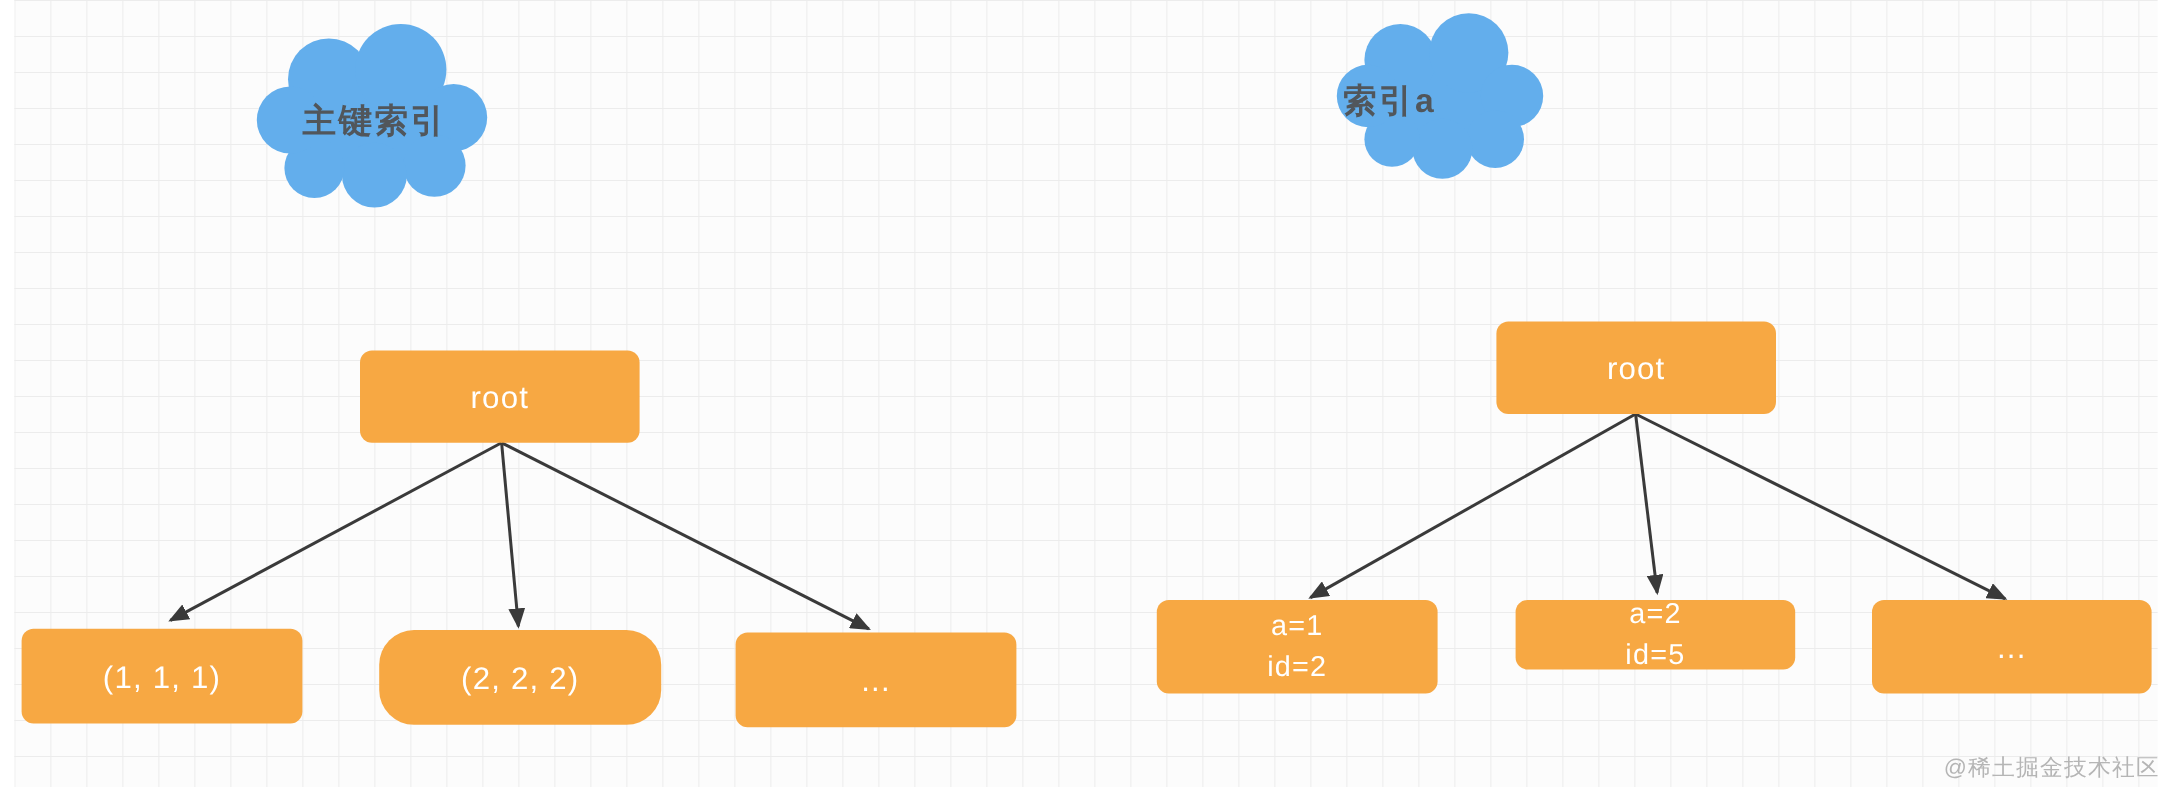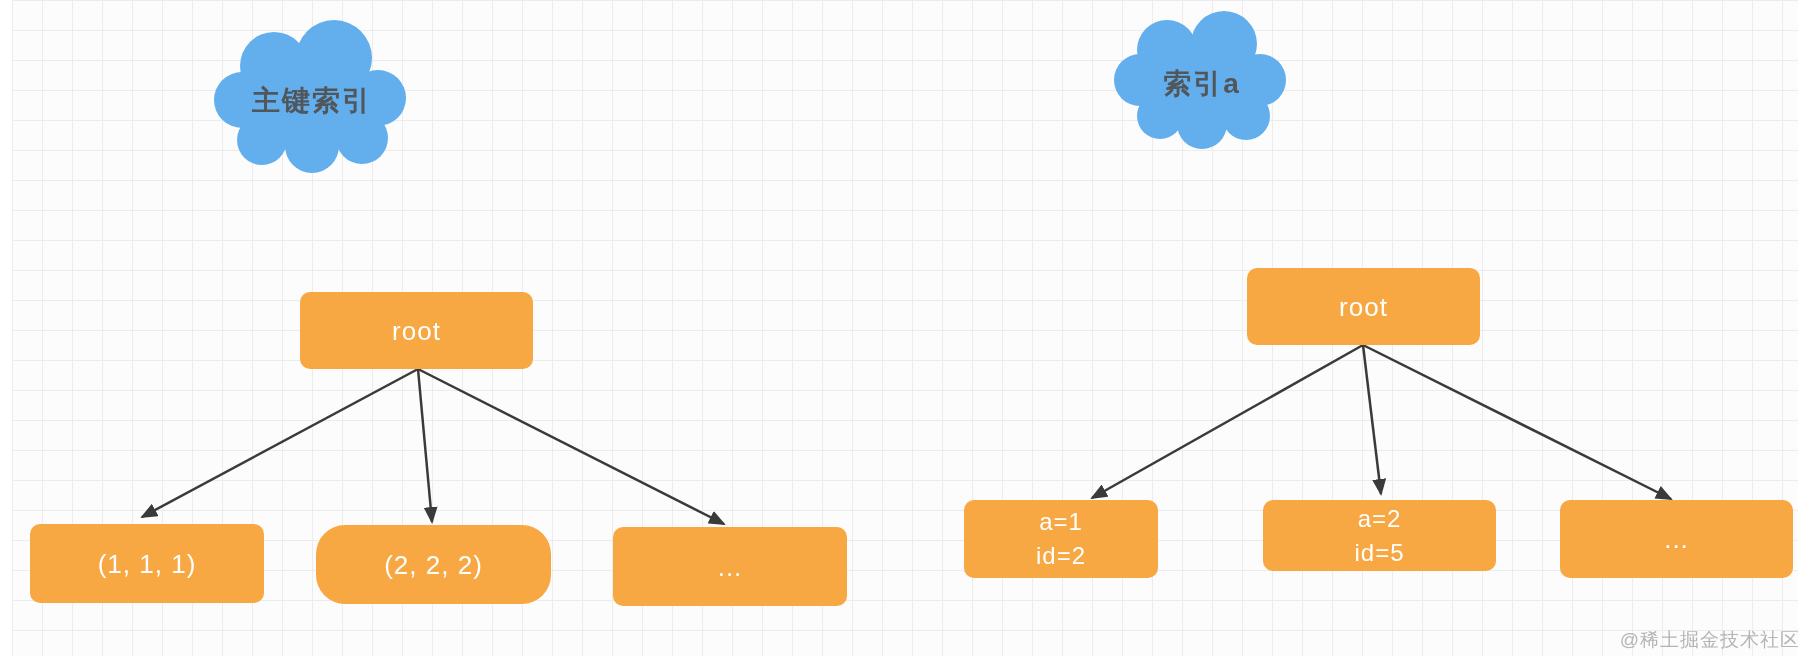--- a/index.html
+++ b/index.html
@@ -99,46 +99,46 @@
     </g>
 
     <g stroke="#3a3a3a" stroke-width="2.5">
       <line x1="1351" y1="345" x2="1080" y2="498" marker-end="url(#arrowhead)"></line>
       <line x1="1351" y1="345" x2="1369" y2="494" marker-end="url(#arrowhead)"></line>
       <line x1="1351" y1="345" x2="1659" y2="499" marker-end="url(#arrowhead)"></line>
     </g>
   </svg>
 
   <div class="cloud-label" style="left:300px; top:101px;">主键索引</div>
-  <div class="cloud-label" style="left:1190px; top:84px;">索引a</div>
+  <div class="cloud-label" style="left:1146px; top:84px;">索引a</div>
 
   <div class="node" style="left:288px; top:292px; width:233px; height:77px;">
     <span class="line">root</span>
   </div>
-  <div class="node" style="left:18px; top:524px; width:234px; height:79px;">
+  <div class="node" style="left:6px; top:524px; width:234px; height:79px;">
     <span class="line">(1, 1, 1)</span>
     <span class="line"></span>
   </div>
   <div class="node" style="left:304px; top:525px; width:235px; height:79px;border-radius:29px;">
     <span class="line">(2, 2, 2)</span>
     <span class="line"></span>
   </div>
   <div class="node" style="left:601px; top:527px; width:234px; height:79px;">
     <span class="line">...</span>
     <span class="line"></span>
   </div>
 
   <div class="node" style="left:1235px; top:268px; width:233px; height:77px;">
     <span class="line">root</span>
   </div>
-  <div class="node" style="left:952px; top:500px; width:194px; height:78px; font-size:24px;">
+  <div class="node" style="left:952px; top:500px; width:234px; height:78px; font-size:24px;">
     <span class="line">a=1</span>
     <span class="line">id=2</span>
   </div>
-  <div class="node" style="left:1251px; top:500px; width:233px; height:71px; font-size:24px;">
+  <div class="node" style="left:1251px; top:500px; width:233px; height:58px; font-size:24px;">
     <span class="line">a=2</span>
     <span class="line">id=5</span>
   </div>
   <div class="node" style="left:1548px; top:500px; width:233px; height:78px;">
     <span class="line">...</span>
     <span class="line"></span>
   </div>
 
   <div class="watermark">@稀土掘金技术社区</div>
 

